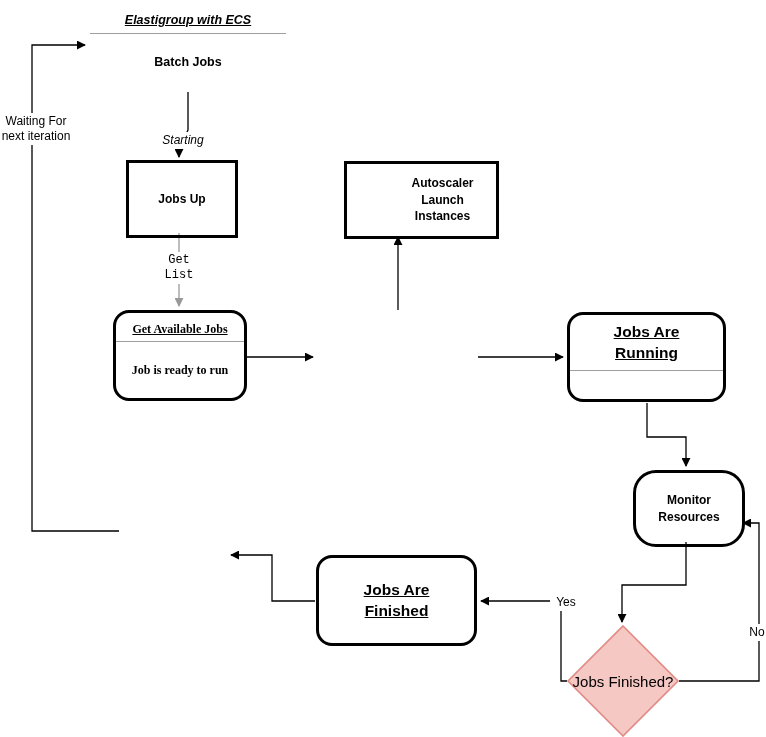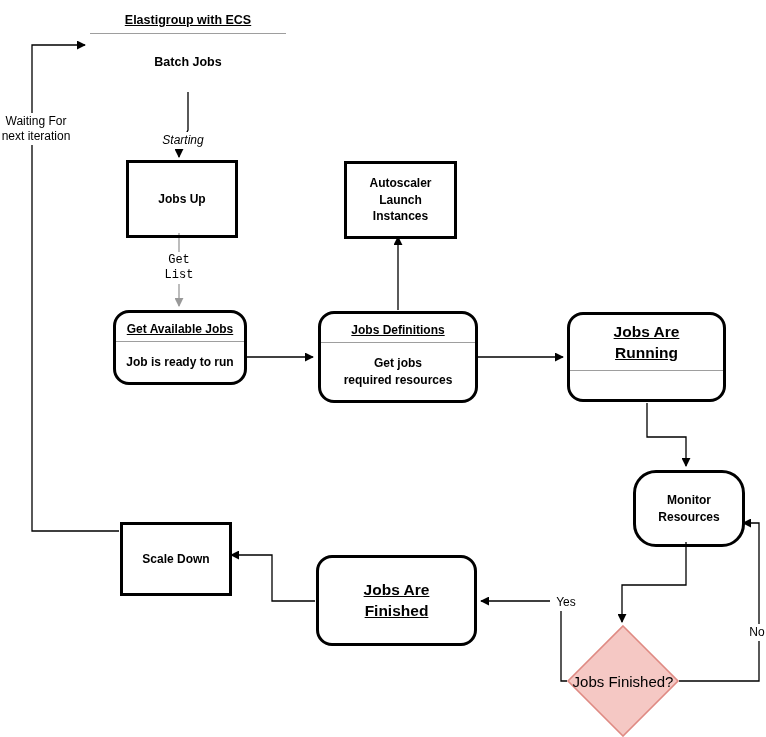--- a/index.html
+++ b/index.html
@@ -15,21 +15,21 @@
   }
   .node .divider{flex:0 0 auto;border-top:1px solid var(--divider);}
   .node .body{
     flex:1 1 auto;display:flex;align-items:center;justify-content:center;
     font-weight:bold;text-align:center;white-space:pre-line;line-height:1.4;
   }
   .blue-box{
     background:var(--blue-fill);border:2px solid var(--blue-border);border-radius:12px;
     left:90px;top:4px;width:196px;height:87px;font-size:12.5px;
   }
-  .blue-box .title{height:26px;padding-top:3px;}
+  .blue-box .title{height:26px;padding-top:3px;font-style:italic;}
   .green-box{background:var(--green-fill);border:3px solid #000;border-radius:16px;font-size:12px;}
   .green-box .title{height:24px;padding-top:4px;}
   .big-title .title{font-size:15.5px;height:54px;padding-top:1px;}
   .yellow-box{
     background:var(--yellow-fill);border:3px solid #000;font-size:12px;
     display:flex;align-items:center;justify-content:center;font-weight:bold;
     text-align:center;white-space:pre-line;line-height:1.4;
   }
   .edge-label{
     position:absolute;z-index:2;background:#ffffff;font-size:12px;line-height:1.25;
@@ -74,59 +74,50 @@
   <div class="node blue-box">
     <div class="title">Elastigroup with ECS</div>
     <div class="divider"></div>
     <div class="body">Batch Jobs</div>
   </div>
 
   <div class="yellow-box" style="left:126px;top:160px;width:106px;height:72px;position:absolute;z-index:1;">
     <span>Jobs Up</span>
   </div>
 
-  <div class="yellow-box" style="left:344px;top:161px;width:107px;height:72px;position:absolute;z-index:1;">
+  <div class="yellow-box" style="left:344px;top:161px;width:107px;height:72px;position:absolute;z-index:1;padding-left:42px;">
     <span>Autoscaler
 Launch
 Instances</span>
   </div>
 
-  <div class="node green-box" style="left:113px;top:310px;width:134px;height:75px;">
+  <div class="node green-box" style="left:113px;top:310px;width:134px;height:91px;font-family:Liberation Serif, serif;">
     <div class="title">Get Available Jobs</div>
     <div class="divider"></div>
     <div class="body">Job is ready to run</div>
   </div>
 
-  <div class="node green-box" style="left:318px;top:311px;width:160px;height:92px;">
-    <div class="title">Jobs Definitions</div>
-    <div class="divider"></div>
-    <div class="body">Get jobs
-required resources</div>
-  </div>
 
   <div class="node green-box big-title" style="left:567px;top:312px;width:159px;height:90px;">
     <div class="title">Jobs Are 
 Running</div>
     <div class="divider"></div>
     <div class="body"></div>
   </div>
 
   <div class="yellow-box" style="left:633px;top:470px;width:106px;height:71px;position:absolute;z-index:1;border-radius:23px;">
     <span>Monitor
 Resources</span>
   </div>
 
   <div class="node green-box big-title" style="left:316px;top:555px;width:161px;height:91px;justify-content:center;">
     <div class="title" style="height:auto;">Jobs Are 
 Finished</div>
   </div>
 
-  <div class="yellow-box" style="left:120px;top:522px;width:106px;height:68px;position:absolute;z-index:1;">
-    <span>Scale Down</span>
-  </div>
 
   <div class="decision-label" style="left:568px;top:673px;width:110px;">Jobs Finished?</div>
 
   <div class="edge-label" style="left:156px;top:132px;width:52px;font-style:italic;">Starting</div>
   <div class="edge-label" style="left:152px;top:252px;width:52px;font-family:Liberation Mono, monospace;">Get List</div>
   <div class="edge-label" style="left:550px;top:594px;width:30px;">Yes</div>
   <div class="edge-label" style="left:745px;top:624px;width:22px;">No</div>
   <div class="edge-label" style="left:-3px;top:113px;width:76px;">Waiting For
 next iteration</div>
 

